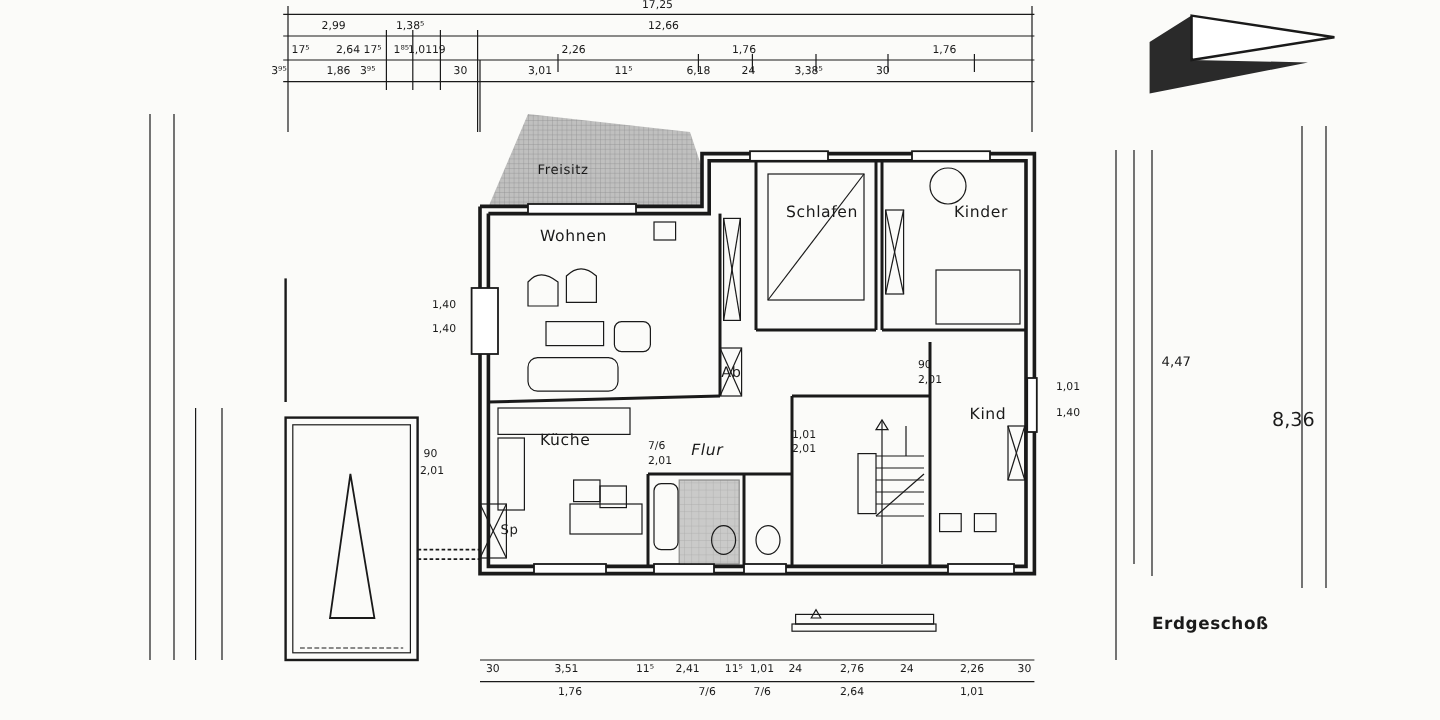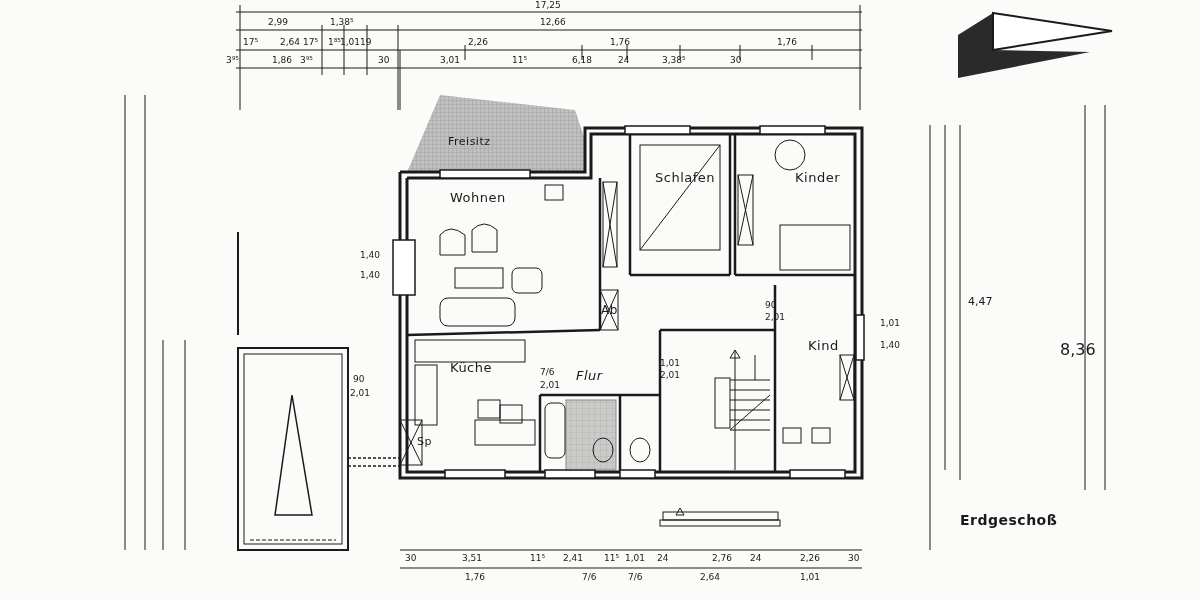--- a/index.html
+++ b/index.html
@@ -208,21 +208,21 @@
 <span class="lbl dim" style="left:662px;top:55px;">3,38⁵</span>
 <span class="lbl dim" style="left:730px;top:55px;">30</span>
 
 <span class="lbl dim" style="left:405px;top:553px;">30</span>
 <span class="lbl dim" style="left:462px;top:553px;">3,51</span>
 <span class="lbl dim" style="left:530px;top:553px;">11⁵</span>
 <span class="lbl dim" style="left:563px;top:553px;">2,41</span>
 <span class="lbl dim" style="left:604px;top:553px;">11⁵</span>
 <span class="lbl dim" style="left:625px;top:553px;">1,01</span>
 <span class="lbl dim" style="left:657px;top:553px;">24</span>
-<span class="lbl dim" style="left:700px;top:553px;margin-left:12px;">2,76</span>
+<span class="lbl dim" style="left:700px;top:553px;">2,76</span>
 <span class="lbl dim" style="left:750px;top:553px;">24</span>
 <span class="lbl dim" style="left:800px;top:553px;">2,26</span>
 <span class="lbl dim" style="left:848px;top:553px;">30</span>
 <span class="lbl dim" style="left:465px;top:572px;">1,76</span>
 <span class="lbl dim" style="left:582px;top:572px;">7/6</span>
 <span class="lbl dim" style="left:628px;top:572px;">7/6</span>
 <span class="lbl dim" style="left:700px;top:572px;">2,64</span>
 <span class="lbl dim" style="left:800px;top:572px;">1,01</span>
 
 <span class="lbl dim" style="left:660px;top:358px;">1,01</span>

